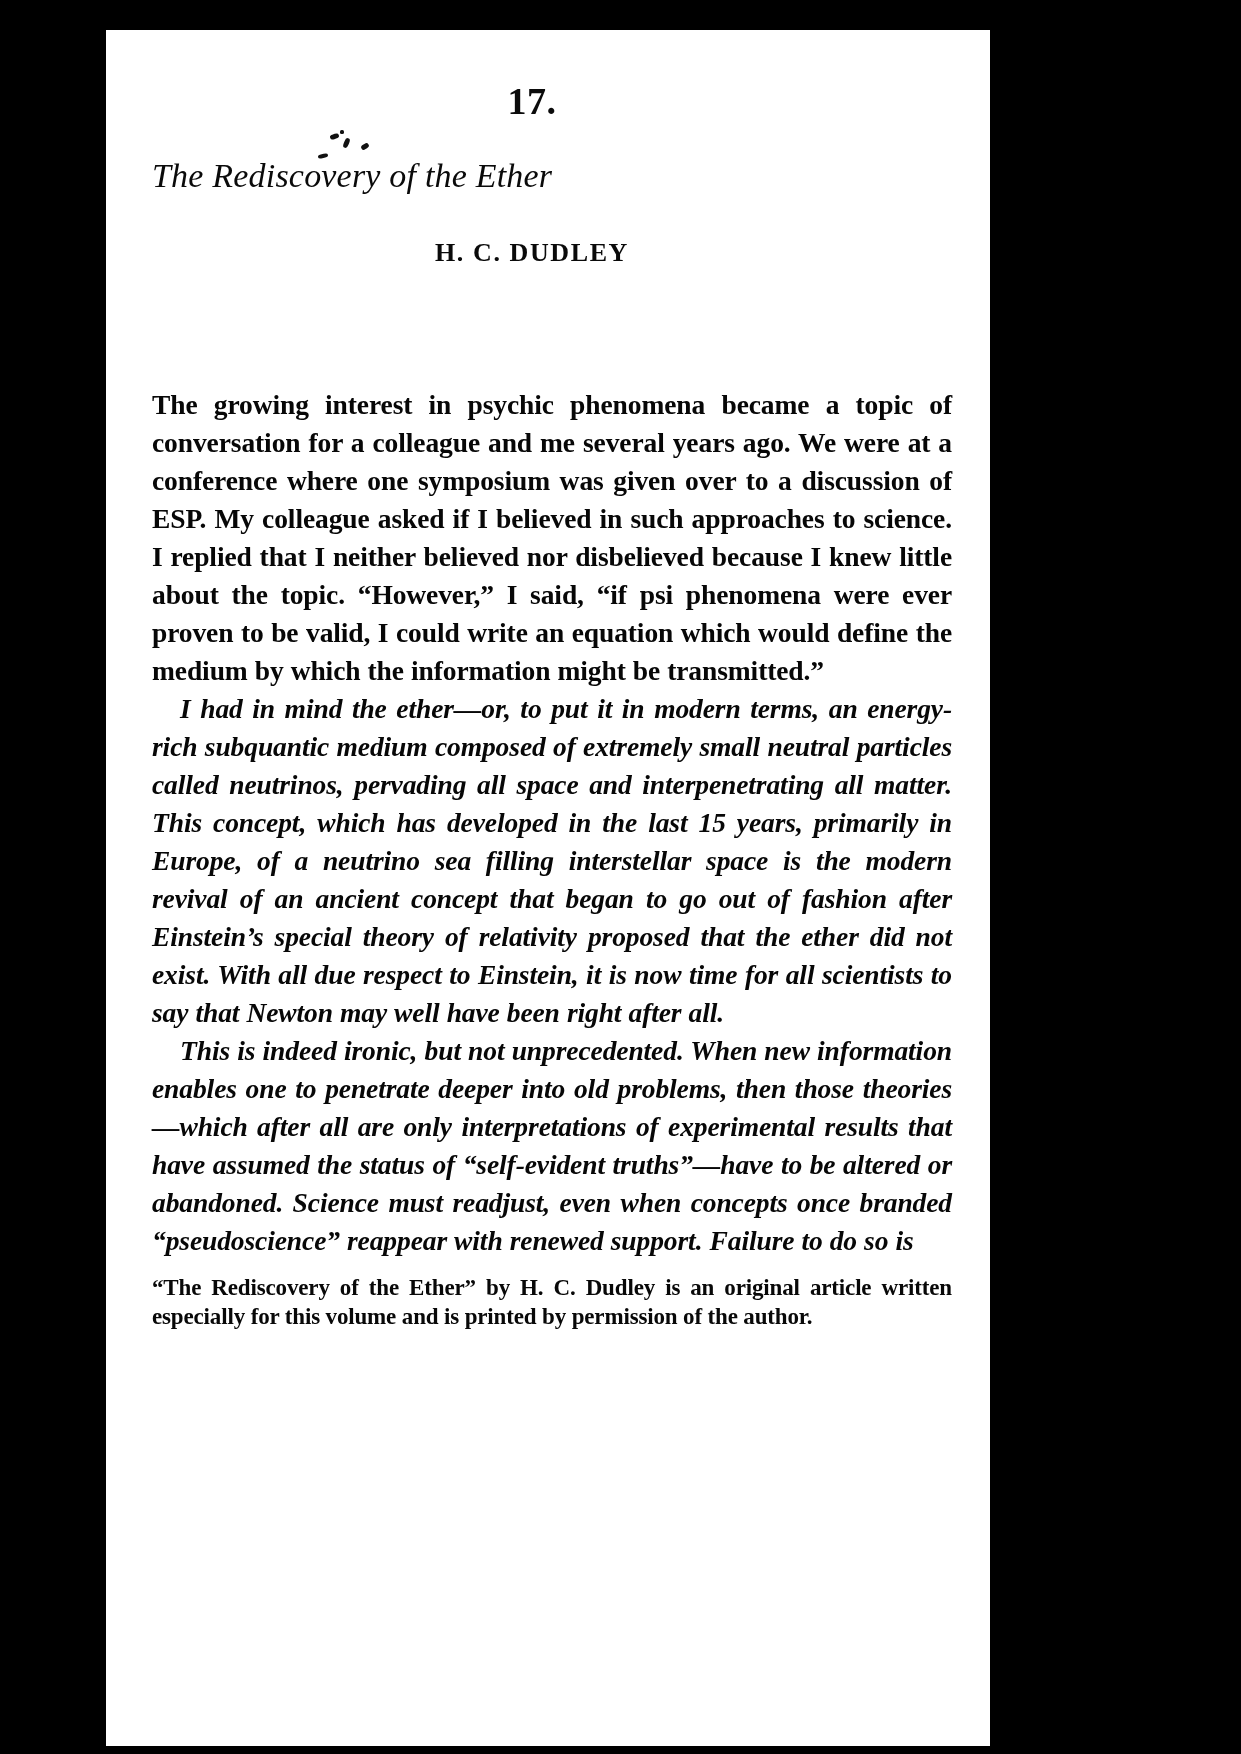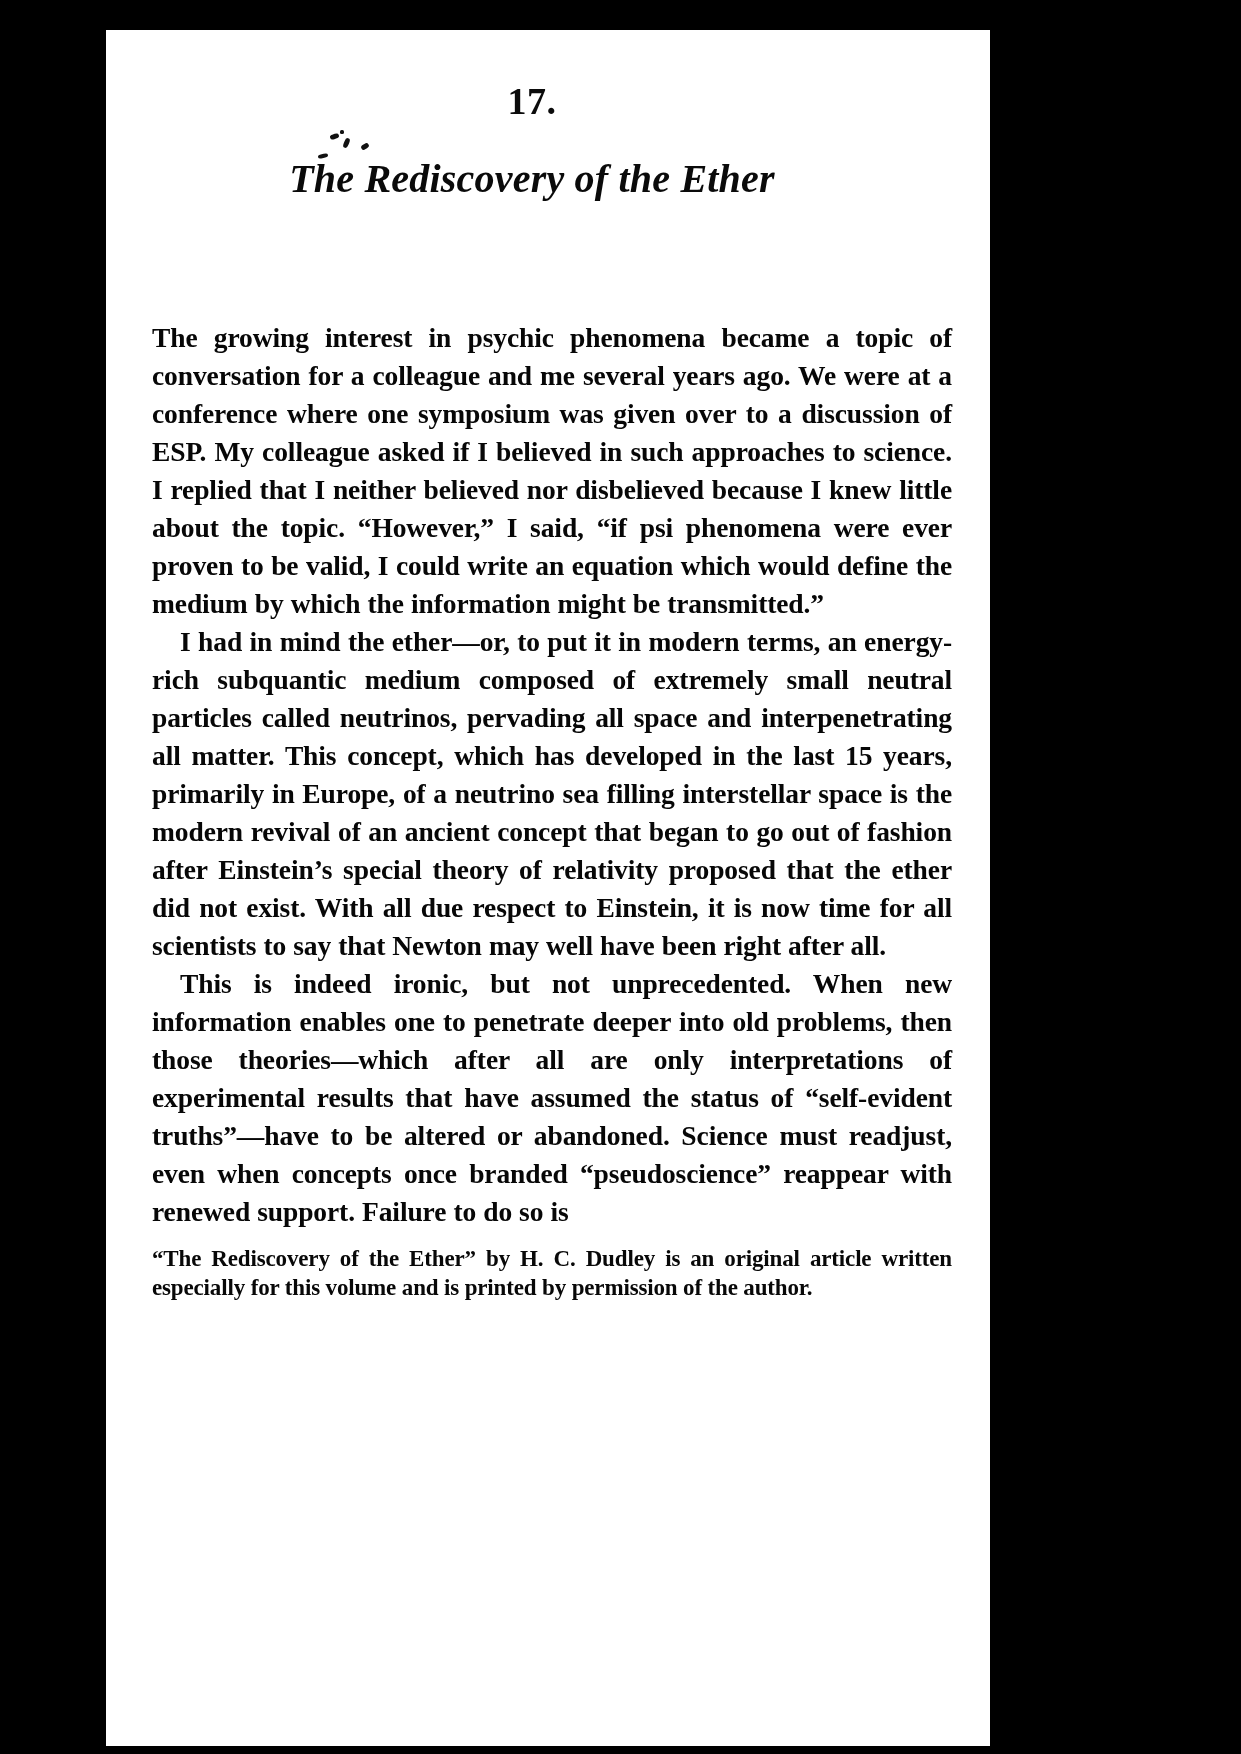--- a/index.html
+++ b/index.html
@@ -40,24 +40,23 @@
     font-size: 38px;
     font-weight: 700;
     letter-spacing: 0.5px;
     color: #0b0b0b;
     margin-top: 52px;
     line-height: 1;
     width: 760px;
   }
 
   .article-title {
-    text-align: center;
     font-style: italic;
-    font-weight: 700;
-    font-size: 40px;
+    font-weight: 400;
+    font-size: 34px;
     letter-spacing: 0.2px;
     color: #0a0a0a;
     margin-top: 37px;
     line-height: 1.1;
     width: 760px;
   }
 
   .author-line {
     text-align: center;
     font-size: 26px;
@@ -81,20 +80,21 @@
     text-align: justify;
     text-align-last: left;
     color: #070707;
     margin: 0;
     letter-spacing: -0.1px;
     word-spacing: 0.3px;
     -webkit-font-smoothing: none;
   }
   .body-paragraph + .body-paragraph {
     text-indent: 28px;
+    font-style: italic;
   }
 
   
   .footnote {
     margin-top: 13px;
     width: 800px;
     font-size: 23px;
     line-height: 29px;
     font-weight: 700;
     text-align: justify;
@@ -135,20 +135,21 @@
         <i class="sp2"></i>
         <i class="sp3"></i>
         <i class="sp4"></i>
         <i class="sp5"></i>
     </div>
 
     <div class="chapter-number">17.</div>
 
     <div class="article-title">The Rediscovery of the Ether</div>
 
+    <div class="author-line">H. C. DUDLEY</div>
 
     <div class="body-copy">
       <p class="body-paragraph">The growing interest in psychic phenomena became a topic of conversation for a colleague and me several years ago. We were at a conference where one symposium was given over to a discussion of ESP. My colleague asked if I believed in such approaches to science. I replied that I neither believed nor disbelieved because I knew little about the topic. “However,” I said, “if psi phenomena were ever proven to be valid, I could write an equation which would define the medium by which the information might be transmitted.”</p>
       <p class="body-paragraph">I had in mind the ether—or, to put it in modern terms, an energy-rich subquantic medium composed of extremely small neutral particles called neutrinos, pervading all space and interpenetrating all matter. This concept, which has developed in the last 15 years, primarily in Europe, of a neutrino sea filling interstellar space is the modern revival of an ancient concept that began to go out of fashion after Einstein’s special theory of relativity proposed that the ether did not exist. With all due respect to Einstein, it is now time for all scientists to say that Newton may well have been right after all.</p>
       <p class="body-paragraph">This is indeed ironic, but not unprecedented. When new information enables one to penetrate deeper into old problems, then those theories—which after all are only interpretations of experimental results that have assumed the status of “self-evident truths”—have to be altered or abandoned. Science must readjust, even when concepts once branded “pseudoscience” reappear with renewed support. Failure to do so is</p>
     </div>
 
     <div class="footnote">“The Rediscovery of the Ether” by H. C. Dudley is an original article written especially for this volume and is printed by permission of the author.</div>
 
   </div>

